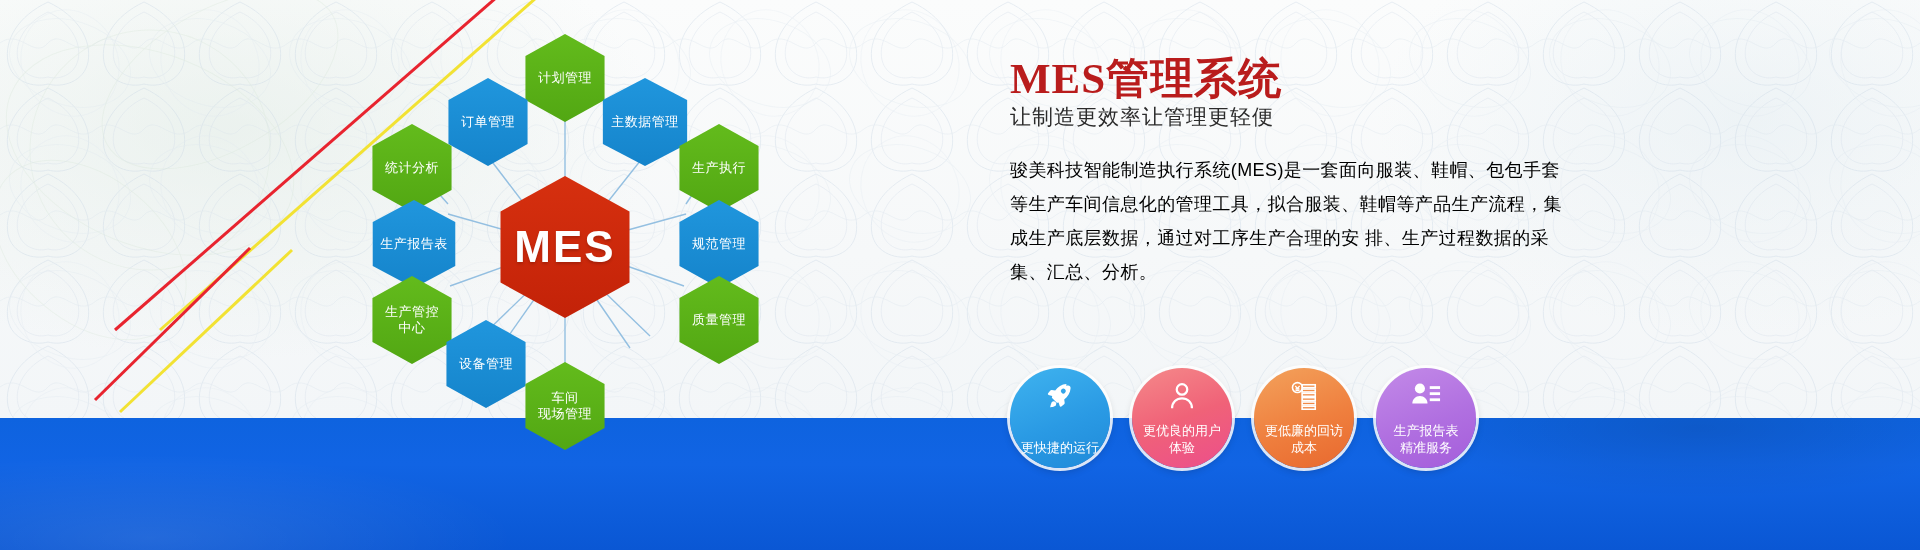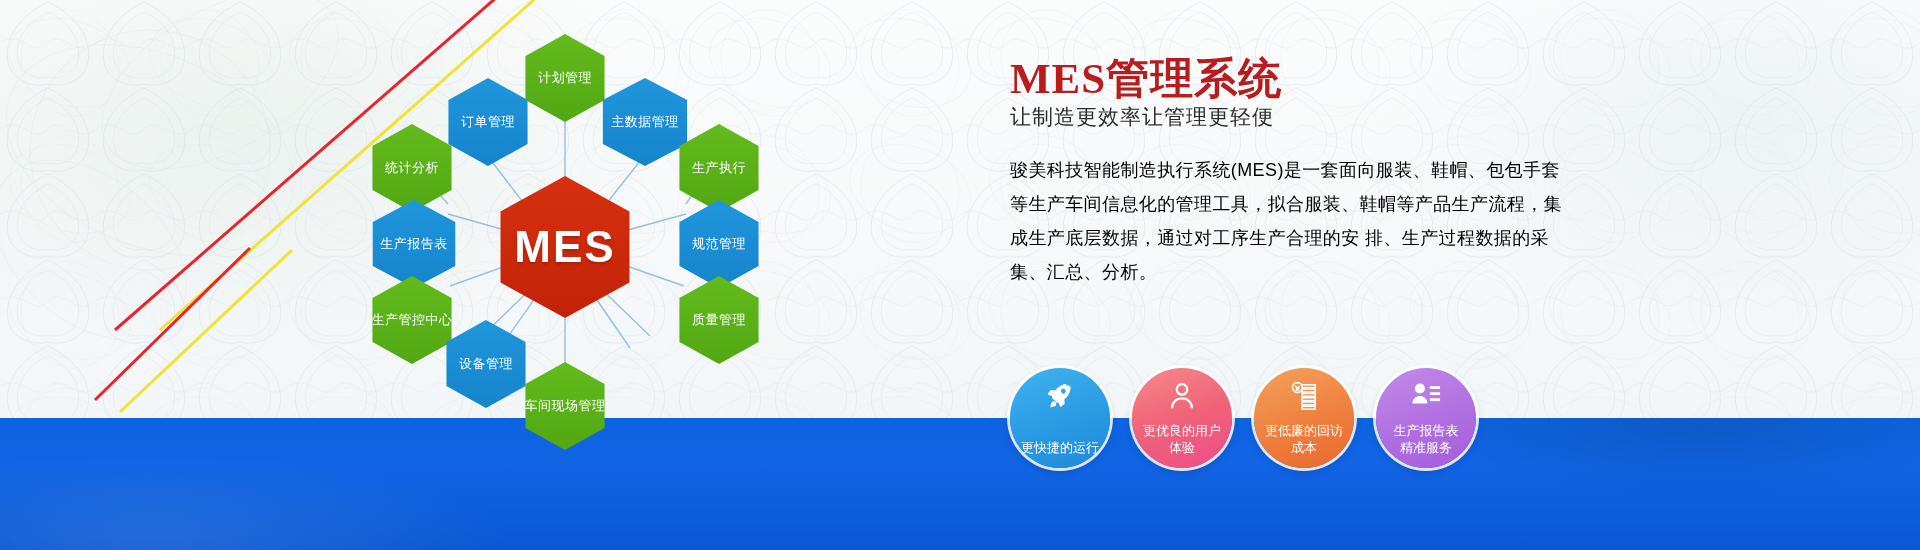--- a/index.html
+++ b/index.html
@@ -180,35 +180,35 @@
     </div>
 
     <div class="hex blue" style="left:36px; top:182px; width:96px; height:88px;">
       <span>生产报告表</span>
     </div>
 
     <div class="hex blue" style="left:343px; top:182px; width:92px; height:88px;">
       <span>规范管理</span>
     </div>
 
-    <div class="hex green" style="left:36px; top:258px; width:92px; height:88px; flex-direction:row;text-align:center;">
+    <div class="hex green" style="left:36px; top:258px; width:92px; height:88px; flex-direction:column;text-align:center;">
       <span>生产管控</span>
       <span>中心</span>
     </div>
 
     <div class="hex green" style="left:343px; top:258px; width:92px; height:88px;">
       <span>质量管理</span>
     </div>
 
     <div class="hex blue" style="left:110px; top:302px; width:92px; height:88px;">
       <span>设备管理</span>
     </div>
 
 
-    <div class="hex green" style="left:189px; top:344px; width:92px; height:88px; flex-direction:row;">
+    <div class="hex green" style="left:189px; top:344px; width:92px; height:88px; flex-direction:column;">
       <span>车间</span>
       <span>现场管理</span>
     </div>
 
     <div class="hex core" style="left:160px; top:158px; width:150px; height:142px;">
       <span>MES</span>
     </div>
   </div>
 
   <div id="content">

